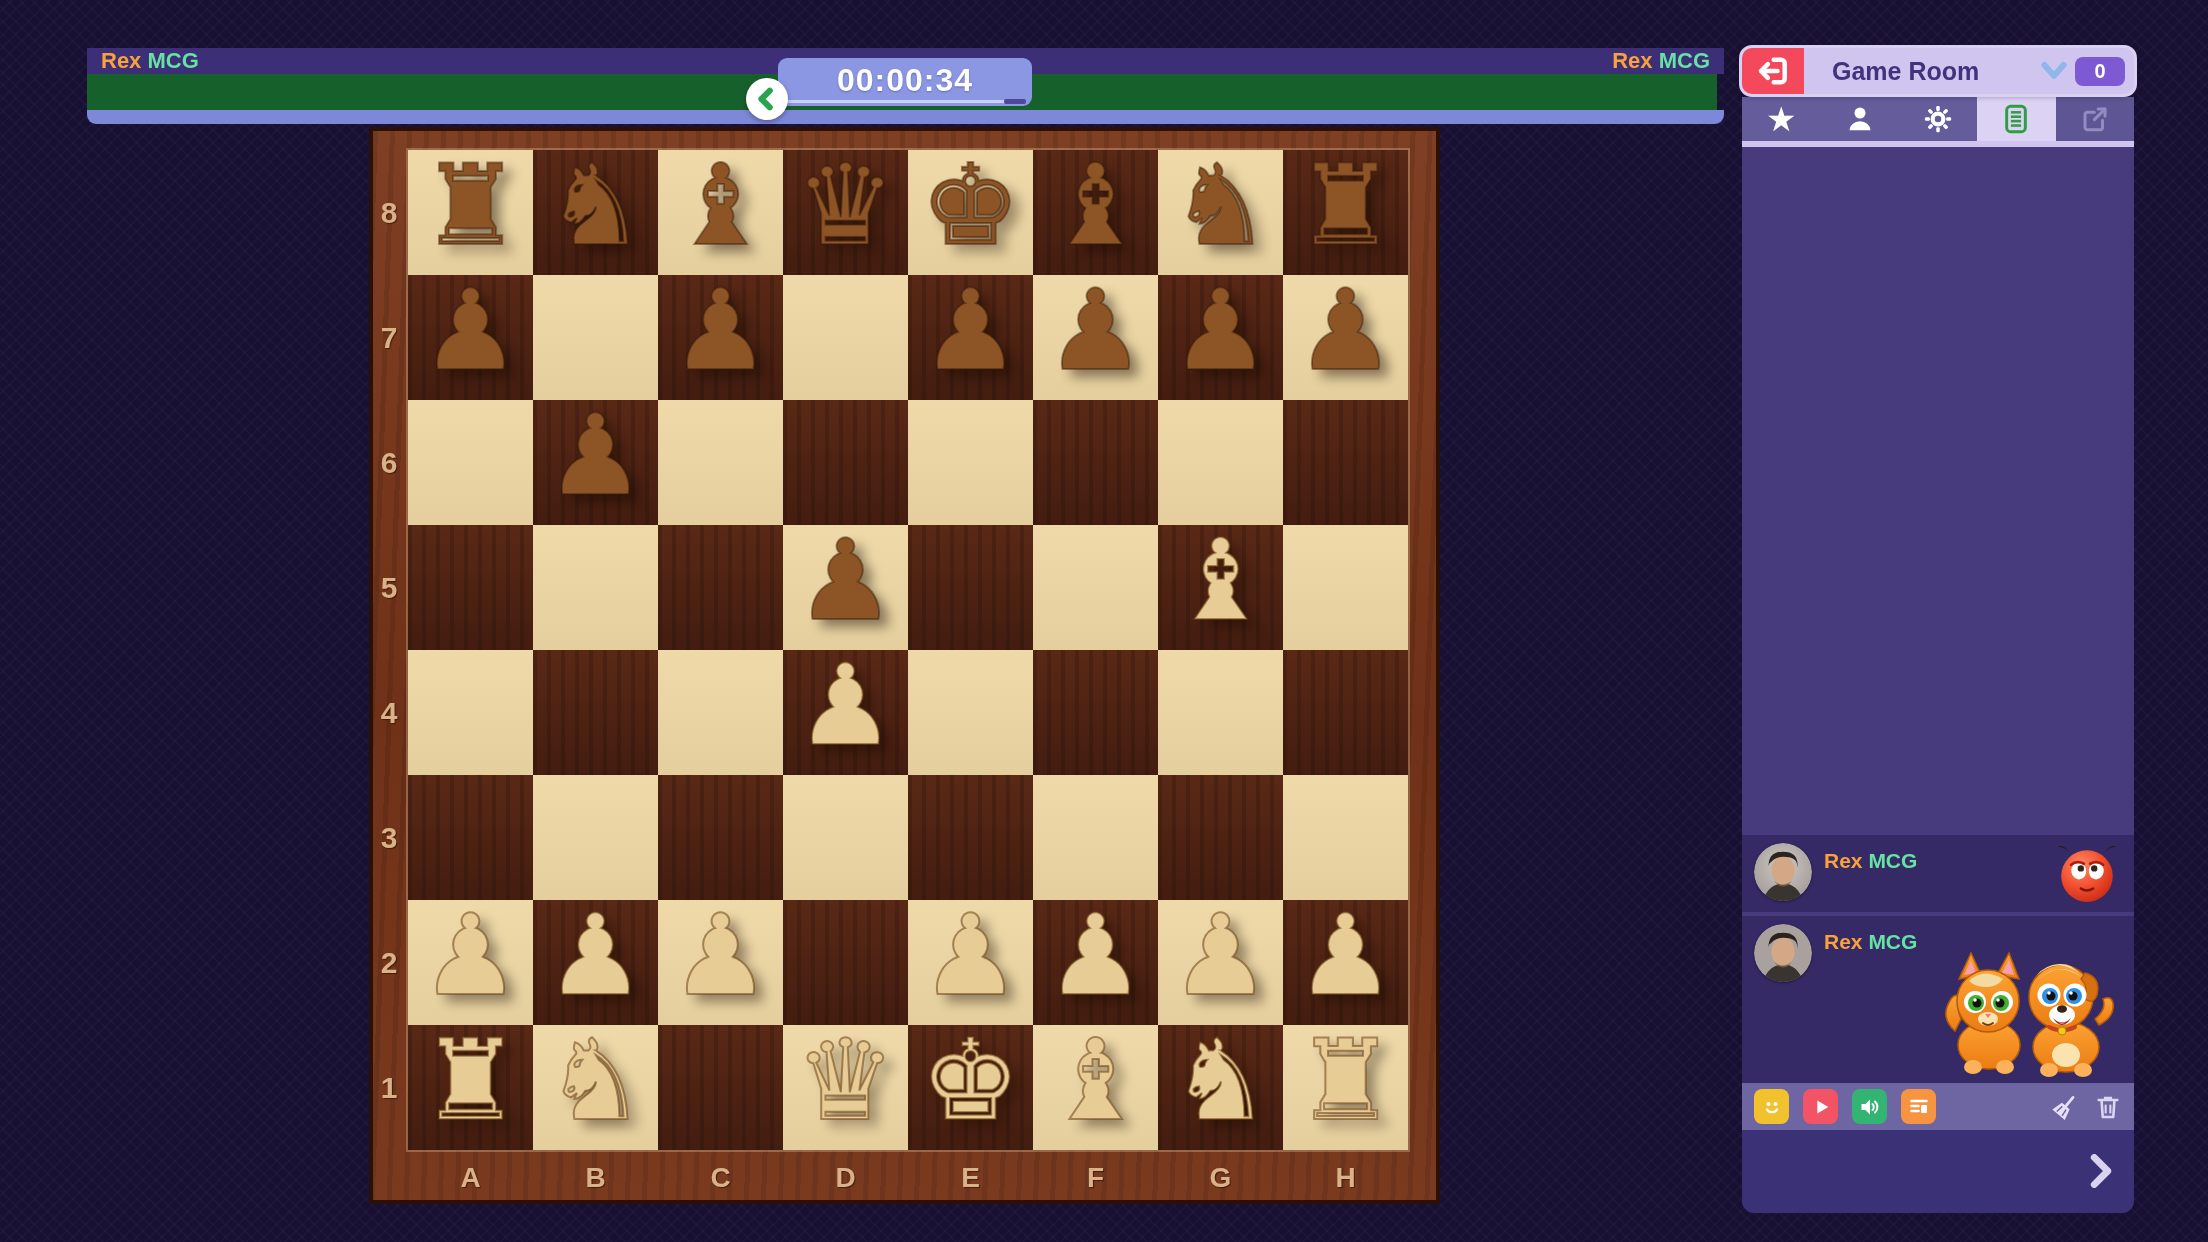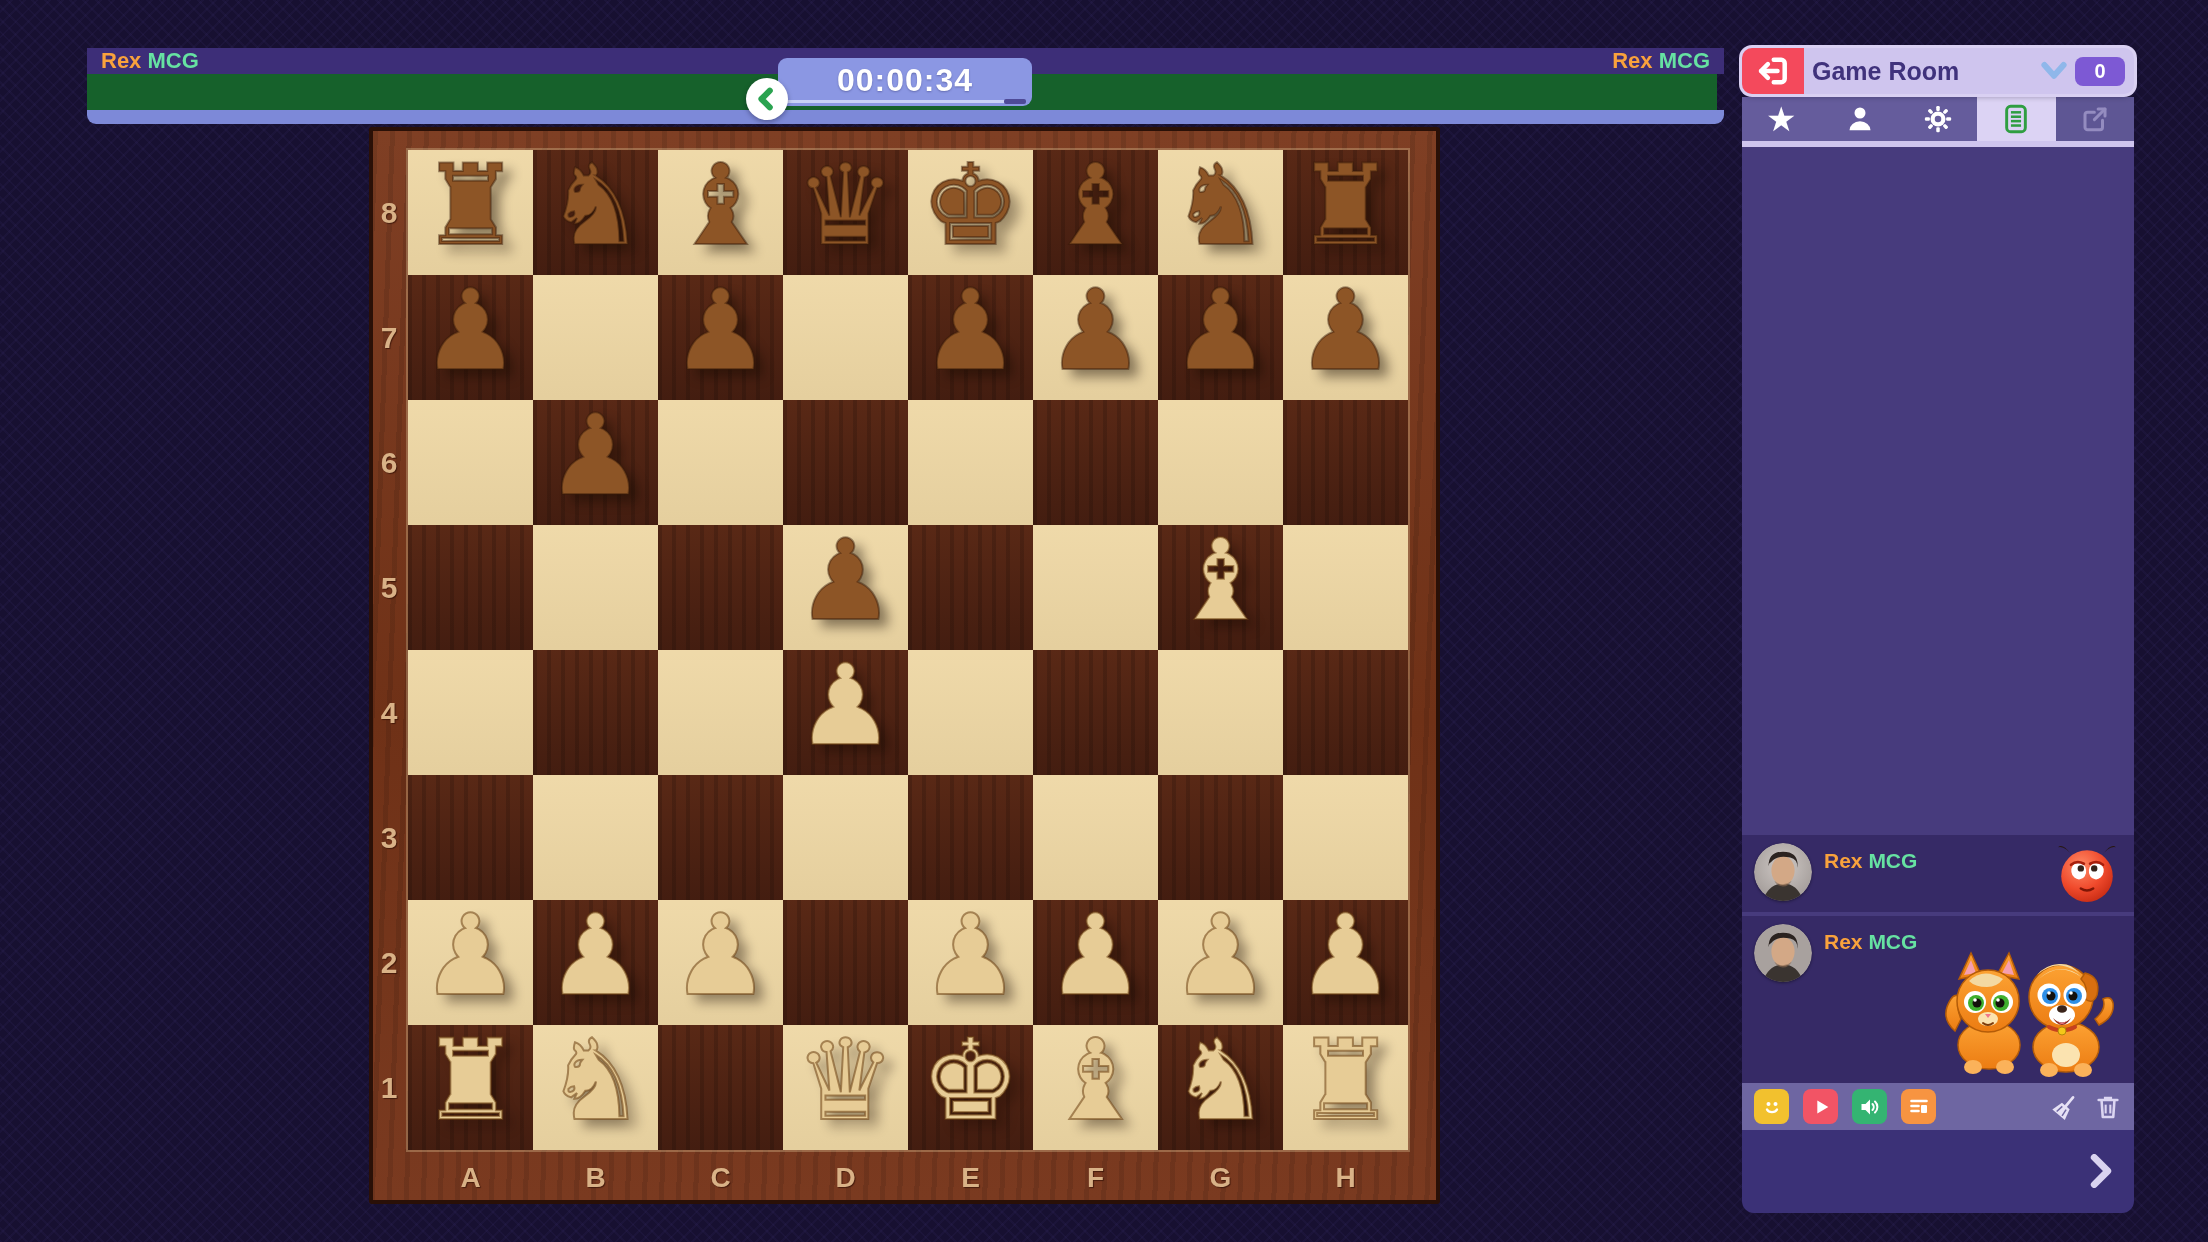--- a/index.html
+++ b/index.html
@@ -44,21 +44,21 @@
   .pc{position:absolute;width:125px;height:125px;display:flex;align-items:center;justify-content:center;
     font-family:"DejaVu Sans", sans-serif;font-size:112px;line-height:125px;transform:translateY(-7px);cursor:default;}
   .pc.dark{color:#8d5526;text-shadow:9px 8px 12px rgba(20,8,2,.45);-webkit-text-stroke:2px rgba(55,26,8,.45);}
   .pc.light{color:#e7cc96;text-shadow:9px 8px 12px rgba(20,8,2,.40);-webkit-text-stroke:2px rgba(110,66,20,.55);}
   
   .sidebar{position:absolute;left:1742px;top:48px;width:392px;height:1165px;z-index:2;display:flex;flex-direction:column;
     border-radius:12px;}
   .sb-header{height:46px;min-height:46px;display:flex;align-items:stretch;background:#cfc5ee;border-radius:10px;
     box-shadow:0 0 0 3px #d9d0f2, 0 2px 6px rgba(10,5,30,.4);overflow:hidden;position:relative;z-index:3;}
   .leave-btn{width:62px;background:#f4495c;display:flex;align-items:center;justify-content:center;}
-  .sb-title-wrap{flex:1;display:flex;align-items:center;padding-left:8px;}
+  .sb-title-wrap{flex:1;display:flex;align-items:center;padding-left:28px;}
   .sb-title{color:#40327c;font-size:25px;font-weight:bold;}
   .chev-down{margin-left:auto;margin-right:6px;display:flex;align-items:center;}
   .badge{width:50px;height:29px;background:#7d59d4;border-radius:8px;color:#fff;font-size:20px;font-weight:bold;
     display:flex;align-items:center;justify-content:center;margin-right:9px;align-self:center;}
   .sb-tabs{margin-top:3px;height:44px;min-height:44px;display:flex;position:relative;z-index:2;}
   .tab{flex:1;background:#655c9c;display:flex;align-items:center;justify-content:center;}
   .tab.selected{background:#dcd3f4;}
   .tab.muted{background:#5e5694;}
   .tab-star-glyph{color:#fff;font-size:34px;font-family:"DejaVu Sans",sans-serif;line-height:34px;}
   .sb-substrip{height:6px;min-height:6px;background:#cfc5ee;}

